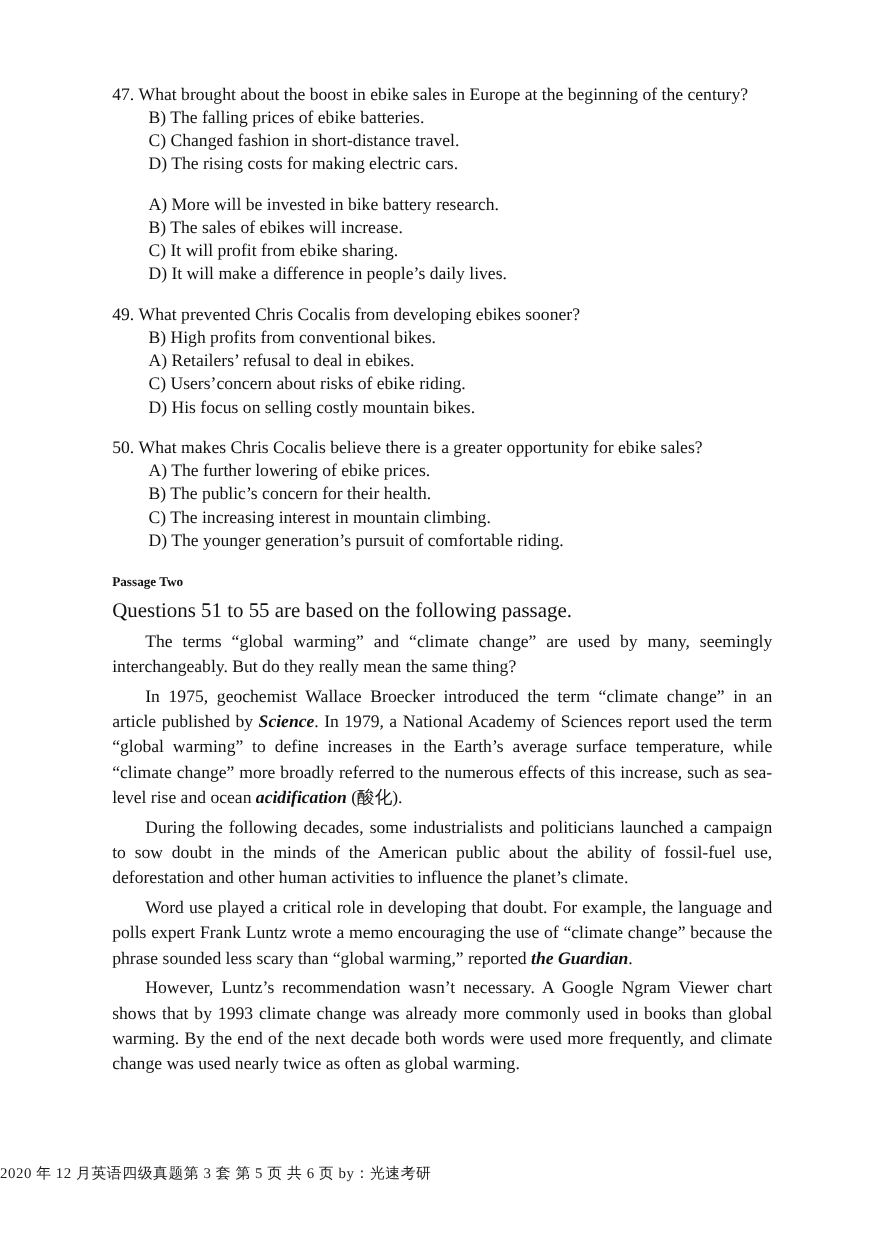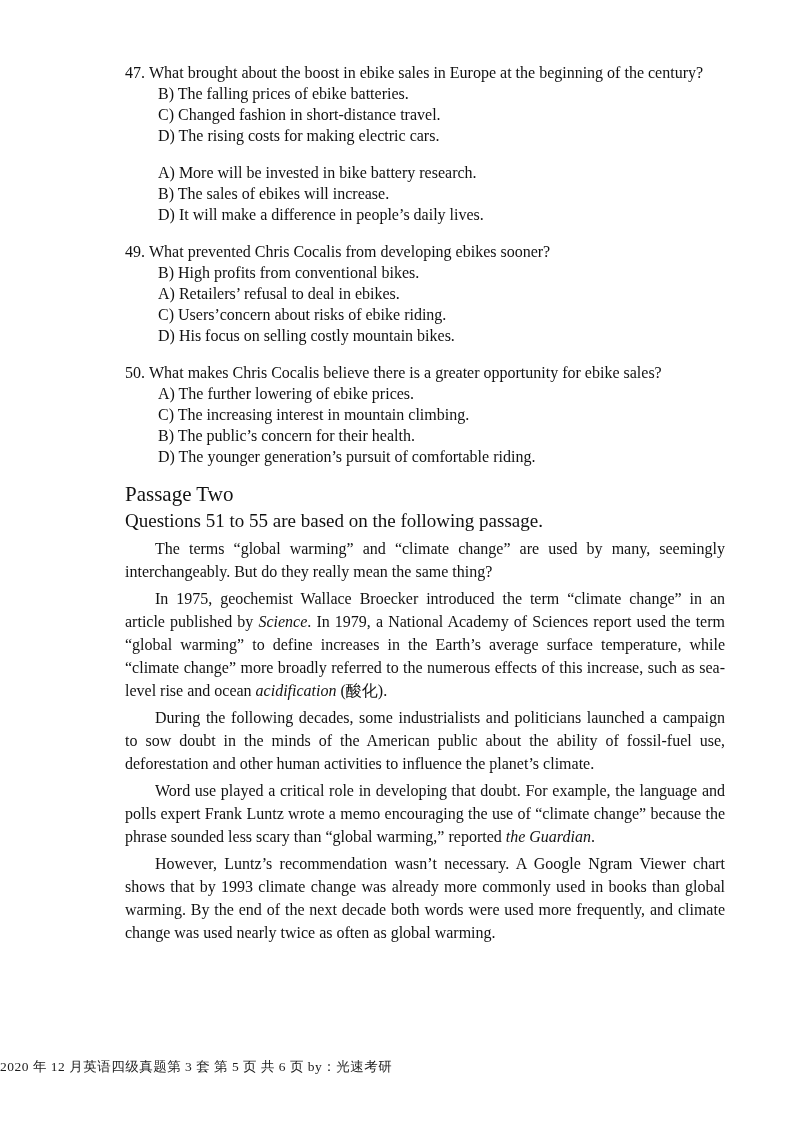--- a/index.html
+++ b/index.html
@@ -12,60 +12,60 @@
     width: 800px;
     height: 1132px;
     background: #ffffff;
     font-family: "Liberation Serif", "DejaVu Serif", serif;
     color: #111111;
     overflow: hidden;
   }
   .content {
     position: absolute;
     left: 102px;
-    top: 62px;
+    top: 76px;
     width: 600px;
-    margin-left: 23px;
   }
   .question {
     margin-bottom: 16px;
     font-size: 16px;
     line-height: 21px;
   }
   .q-line {
     white-space: nowrap;
   }
   .q-num {
     margin-right: 4px;
   }
   .q-option {
     margin-left: 33px;
   }
   .passage-heading {
-    font-weight: normal;
-    font-size: 21px;
+    font-weight: bold;
+    font-size: 12px;
     line-height: 21px;
     margin-top: 17px;
     margin-bottom: 5px;
   }
   .passage-subheading {
     font-weight: normal;
     font-size: 19px;
     line-height: 21px;
     margin-bottom: 6px;
   }
   .para {
     font-size: 16px;
     line-height: 23px;
     text-align: justify;
     text-indent: 30px;
     margin: 0 0 4px 0;
   }
   .para .it {
     font-style: italic;
+    font-weight: bold;
   }
   .footer {
     position: absolute;
     left: 0;
     top: 1058px;
     width: 100%;
     font-size: 13.5px;
     color: #1c1c1c;
     letter-spacing: 0.5px;
   }
@@ -79,36 +79,37 @@
     <div class="question">
       <div class="q-line"><span class="q-num">47.</span><span>What brought about the boost in ebike sales in Europe at the beginning of the century?</span></div>
       <div class="q-option">B) The falling prices of ebike batteries.</div>
       <div class="q-option">C) Changed fashion in short-distance travel.</div>
       <div class="q-option">D) The rising costs for making electric cars.</div>
     </div>
 
     <div class="question">
       <div class="q-option">A) More will be invested in bike battery research.</div>
       <div class="q-option">B) The sales of ebikes will increase.</div>
+      <div class="q-option">C) It will profit from ebike sharing.</div>
       <div class="q-option">D) It will make a difference in people’s daily lives.</div>
     </div>
 
     <div class="question">
       <div class="q-line"><span class="q-num">49.</span><span>What prevented Chris Cocalis from developing ebikes sooner?</span></div>
       <div class="q-option">B) High profits from conventional bikes.</div>
       <div class="q-option">A) Retailers’ refusal to deal in ebikes.</div>
       <div class="q-option">C) Users’concern about risks of ebike riding.</div>
       <div class="q-option">D) His focus on selling costly mountain bikes.</div>
     </div>
 
     <div class="question">
       <div class="q-line"><span class="q-num">50.</span><span>What makes Chris Cocalis believe there is a greater opportunity for ebike sales?</span></div>
       <div class="q-option">A) The further lowering of ebike prices.</div>
+      <div class="q-option">B) The public’s concern for their health.</div>
       <div class="q-option">C) The increasing interest in mountain climbing.</div>
-      <div class="q-option">B) The public’s concern for their health.</div>
       <div class="q-option">D) The younger generation’s pursuit of comfortable riding.</div>
     </div>
 
     <div class="passage-heading">Passage Two</div>
     <div class="passage-subheading">Questions 51 to 55 are based on the following passage.</div>
 
     <p class="para"><span>The terms “global warming” and “climate change” are used by many, seemingly interchangeably. But do they really mean the same thing?</span></p>
     <p class="para"><span>In 1975, geochemist Wallace Broecker introduced the term “climate change” in an article published by </span><span class="it">Science</span><span>. In 1979, a National Academy of Sciences report used the term “global warming” to define increases in the Earth’s average surface temperature, while “climate change” more broadly referred to the numerous effects of this increase, such as sea-level rise and ocean </span><span class="it">acidification</span><span> (酸化).</span></p>
     <p class="para"><span>During the following decades, some industrialists and politicians launched a campaign to sow doubt in the minds of the American public about the ability of fossil-fuel use, deforestation and other human activities to influence the planet’s climate.</span></p>
     <p class="para"><span>Word use played a critical role in developing that doubt. For example, the language and polls expert Frank Luntz wrote a memo encouraging the use of “climate change” because the phrase sounded less scary than “global warming,” reported </span><span class="it">the Guardian</span><span>.</span></p>

